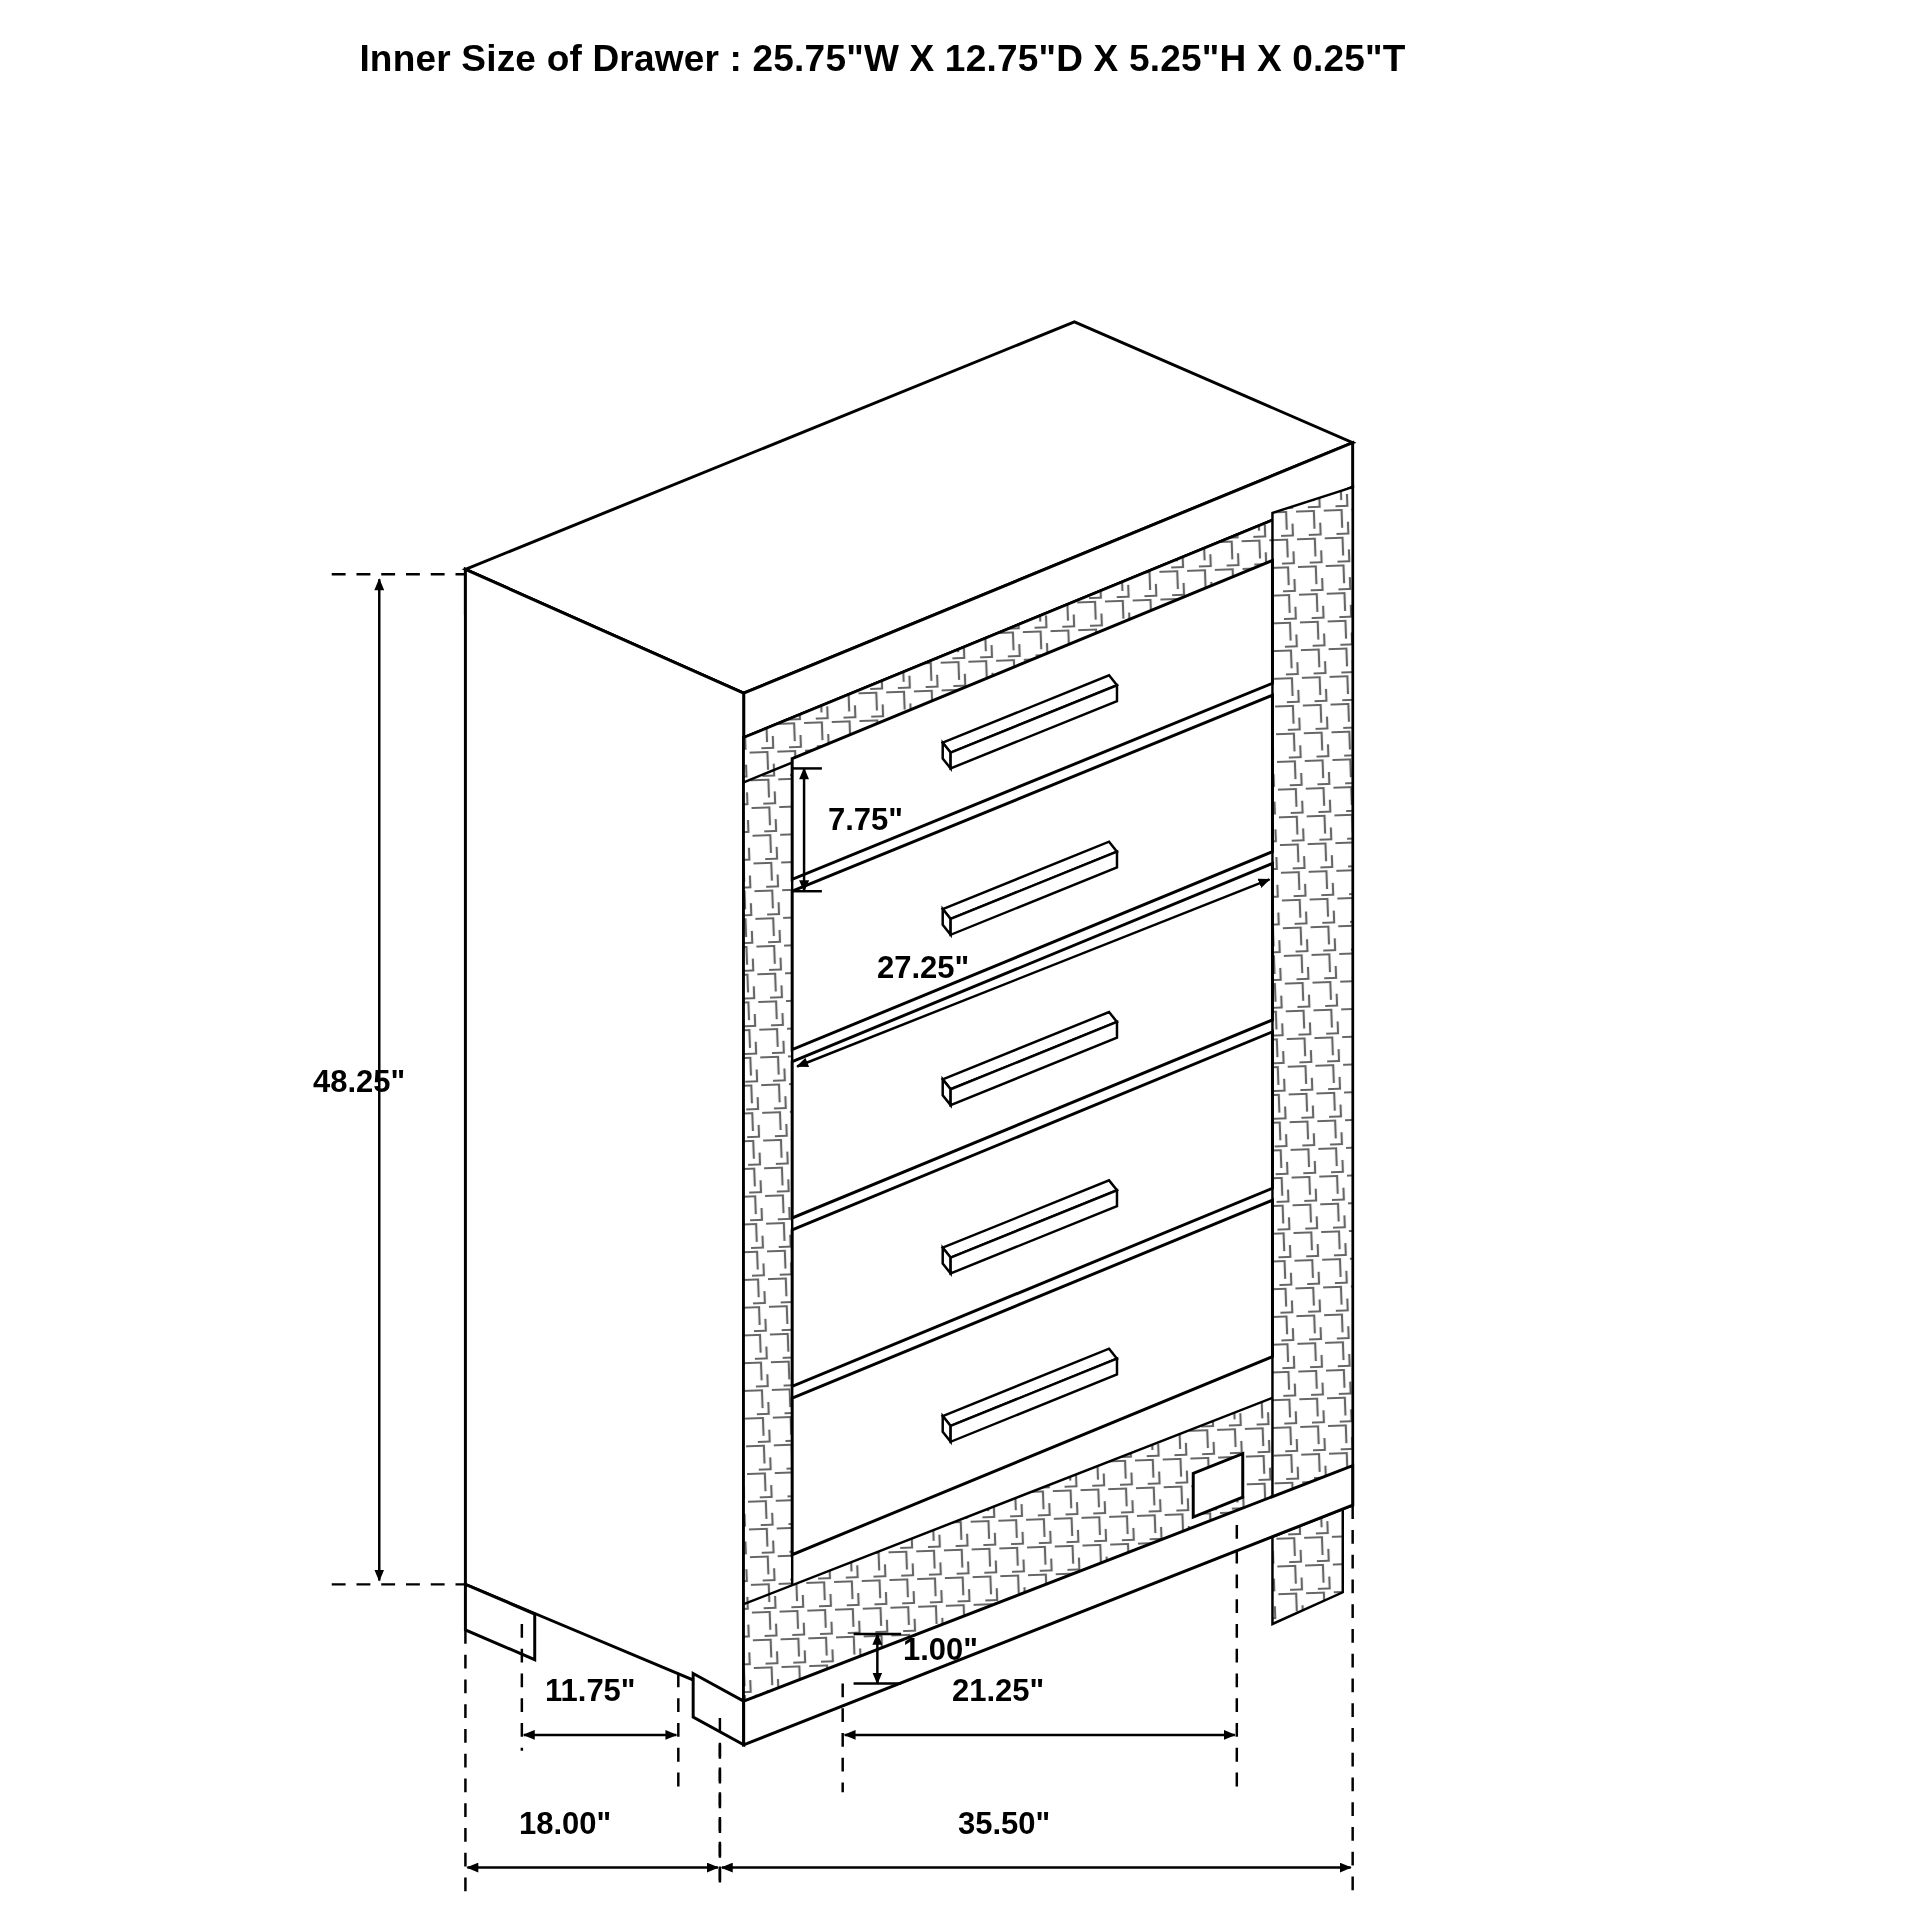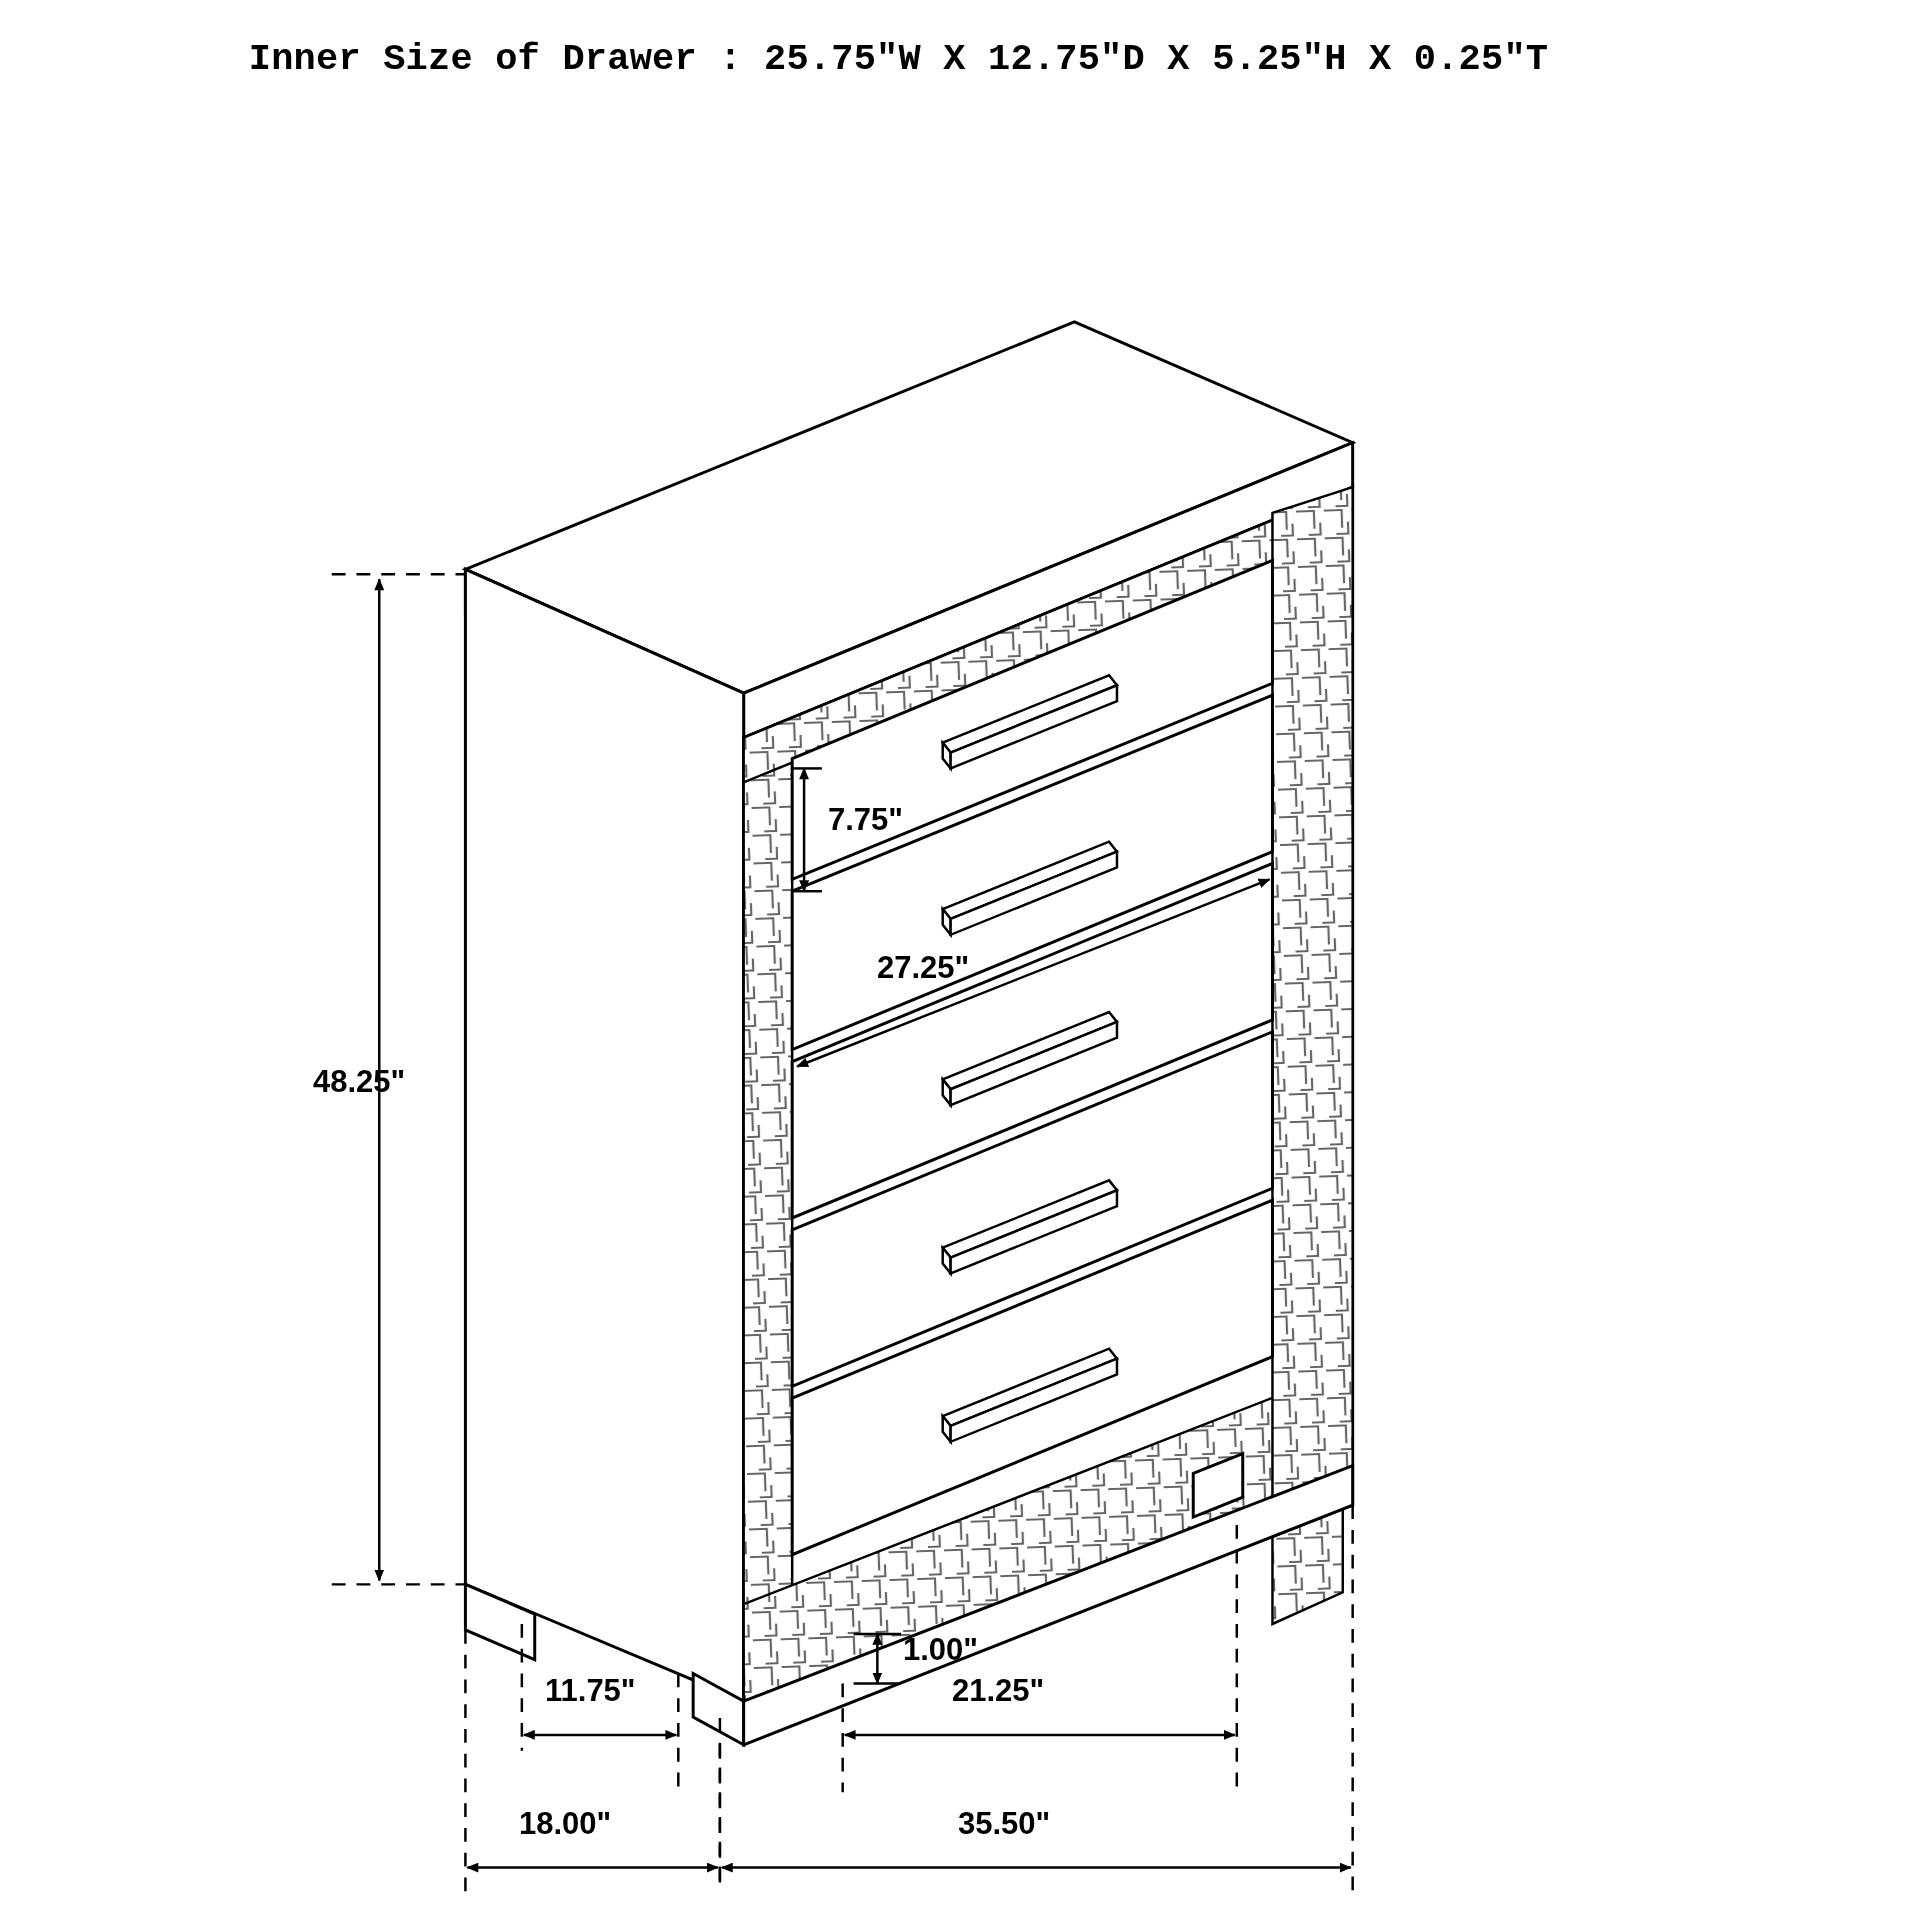--- a/index.html
+++ b/index.html
@@ -16,28 +16,27 @@
     position: relative;
   }
   #stage {
     position: relative;
     width: 1927px;
     height: 1927px;
   }
   .title {
     position: absolute;
     top: 38px;
-    left: 16px;
+    left: 0;
     width: 1765px;
     text-align: center;
     font-size: 37px;
     font-weight: bold;
     letter-spacing: 0.2px;
     white-space: nowrap;
-    font-family: Liberation Mono, monospace;
   }
   svg#drawing {
     position: absolute;
     top: 0;
     left: 0;
     width: 1927px;
     height: 1927px;
   }
   .dimlabel {
     position: absolute;

